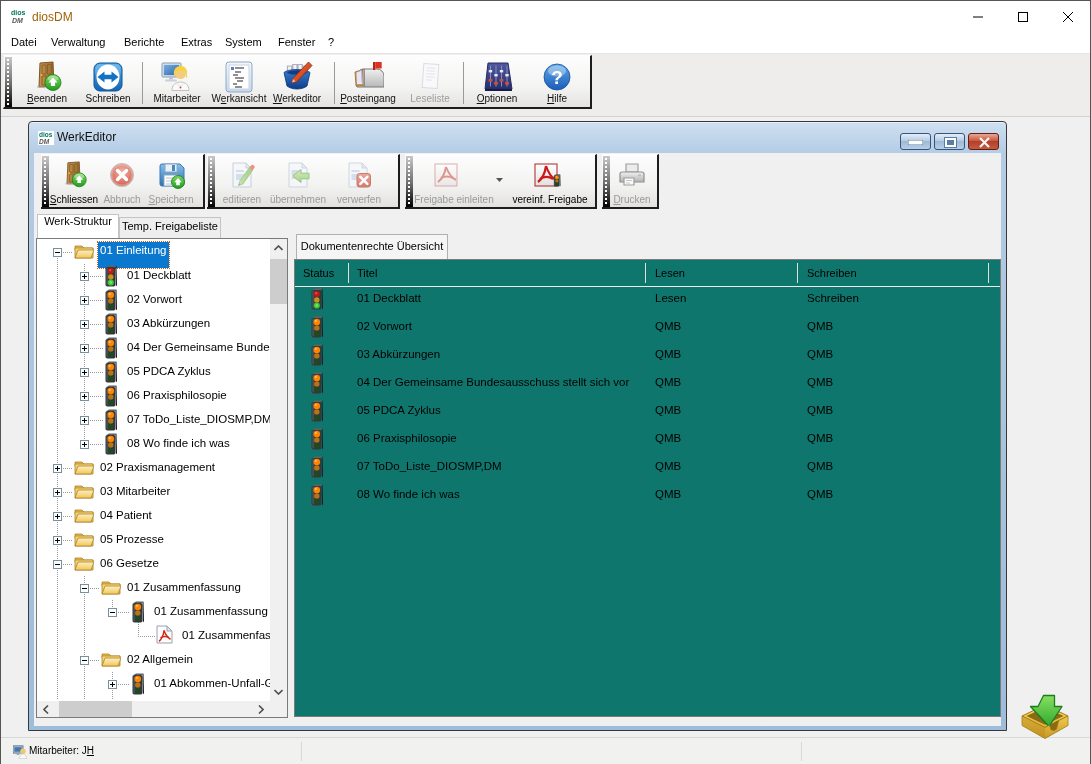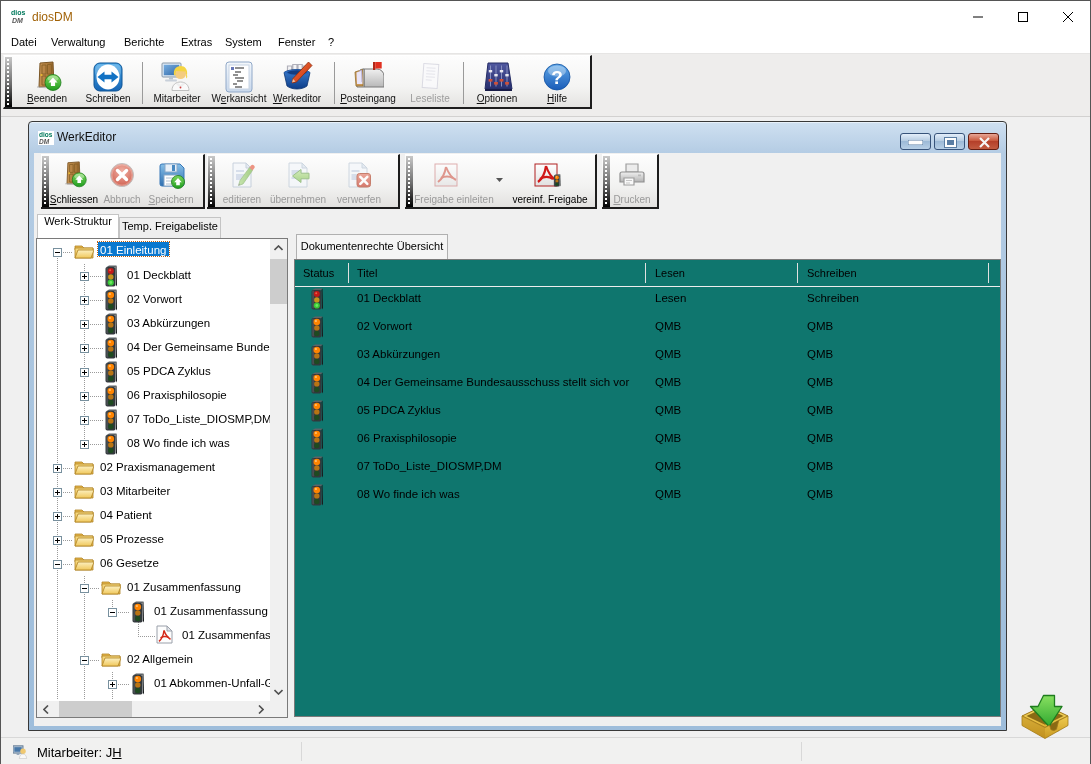--- a/index.html
+++ b/index.html
@@ -47,21 +47,21 @@
 #treepanel { position:absolute; left:2px; top:85px; width:252px; height:480px; background:#fff; border:1px solid #7a7a7a; overflow:hidden; }
 #treescroll-v { position:absolute; right:0; top:0; width:17px; height:478px; background:#f0f0f0; }
 #treescroll-h { position:absolute; left:0; bottom:0; width:233px; height:16px; background:#f0f0f0; }
 .treerow { position:absolute; white-space:nowrap; height:24px; }
 .tlabel { position:absolute; top:5px; font-size:11.5px; }
 .expbox { position:absolute; width:9px; height:9px; background:#fff; border:1px solid #78909e; }
 .expbox:before { content:""; position:absolute; left:1px; top:3px; width:5px; height:1px; background:#000; }
 .expbox.plus:after { content:""; position:absolute; left:3px; top:1px; width:1px; height:5px; background:#000; }
 .dotH { position:absolute; height:1px; background-image:repeating-linear-gradient(90deg,#9a9a9a 0 1px,transparent 1px 2px); }
 .dotV { position:absolute; width:1px; background-image:repeating-linear-gradient(#9a9a9a 0 1px,transparent 1px 2px); }
-.sel { background:#0a78cf; color:#fff; outline:1px dotted #c06010; padding:2px 2px 0 !important; top:2px !important; }
+.sel { background:#0a78cf; color:#fff; outline:1px dotted #c06010; padding:2px 2px 12px !important; top:2px !important; }
 
 #rightpanel { position:absolute; left:260px; top:106px; width:707px; height:458px; background:#0f766e; border:1px solid #7a7a7a; }
 .hsep { position:absolute; top:3px; width:1px; height:20px; background:#e0e0e0; }
 .hdrline { position:absolute; left:0; top:26px; width:100%; height:1px; background:#ededed; }
 .cell { position:absolute; font-size:11.5px; white-space:nowrap; }
 .hcell { position:absolute; font-size:11px; white-space:nowrap; }
 
 #sbar { position:absolute; left:1px; top:737px; width:1089px; height:27px; background:#f1f1f0; border-top:1px solid #d8d8d8; }
 </style>
 </head>
@@ -566,21 +566,21 @@
       <div class="cell" style="left:62px;top:228px">08 Wo finde ich was</div>
       <div class="cell" style="left:360px;top:228px">QMB</div>
       <div class="cell" style="left:512px;top:228px">QMB</div>
     </div>
   </div>
 </div>
 <div id="sbar">
   <svg class="abs" style="left:12px;top:6px" width="15" height="15" viewBox="0 0 16.5 16.5">
       <use href="#i-sb"></use>
     </svg>
-  <div class="abs" style="left:36px;top:7px;font-size:13px">Mitarbeiter: J<u>H</u></div>
+  <div class="abs" style="left:28px;top:7px;font-size:10px">Mitarbeiter: J<u>H</u></div>
   <div class="abs" style="left:300px;top:4px;width:1px;height:19px;background:#d8d8d8"></div>
   <div class="abs" style="left:800px;top:4px;width:1px;height:19px;background:#d8d8d8"></div>
 </div>
 
 <svg class="abs" style="left:1016px;top:690px" width="60" height="60">
     <use href="#i-tray"></use>
   </svg>
 
 <svg width="0" height="0" style="position:absolute">
 <defs>

